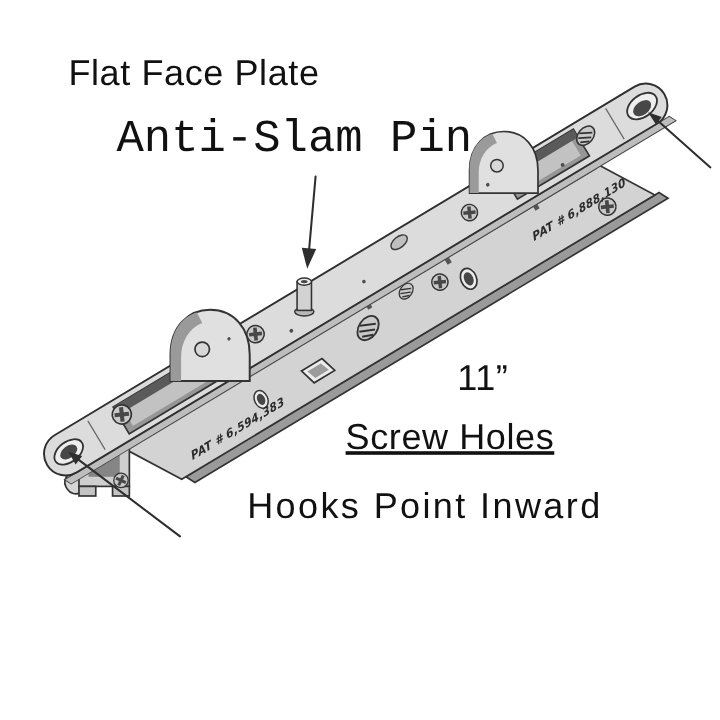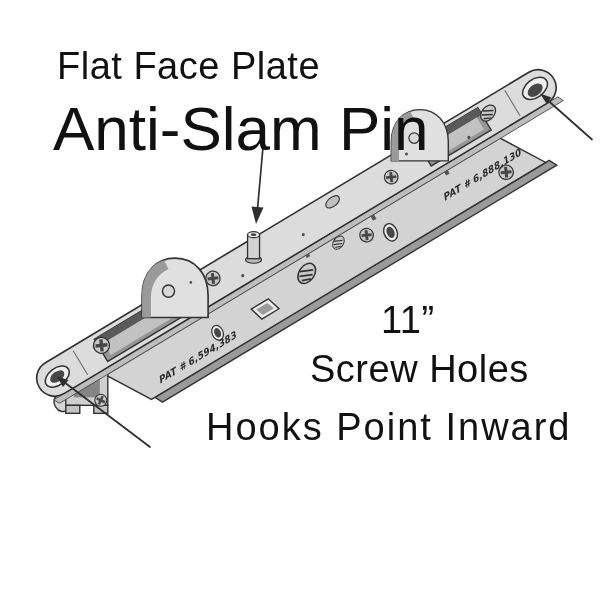--- a/index.html
+++ b/index.html
@@ -4,26 +4,26 @@
 <style>
   :root{
     --ink:#111111; --line:#2e2e2e; --plate:#dcdcdc; --web:#d3d3d3;
     --pocket:#969696; --pocket_shadow:#5a5a5a; --hole_dark:#474747;
     --shadow:#9a9a9a; --screw:#c9c9c9; --hook:#e0e0e0; --bg:#ffffff;
   }
   html,body{margin:0;padding:0;}
   .stage{position:relative;width:600px;height:600px;background:var(--bg);overflow:hidden;}
   .stage svg{position:absolute;left:0;top:0;}
   .label{position:absolute;color:var(--ink);white-space:nowrap;line-height:1;}
-  .sans{font-family:"Liberation Sans",sans-serif;font-size:38px;letter-spacing:.5px;}
-  .serif{font-family:Liberation Sans, sans-serif;font-size:62px;}
+  .sans{font-family:"Liberation Sans",sans-serif;font-size:30px;letter-spacing:.5px;}
+  .serif{font-family:Liberation Mono, monospace;font-size:38px;margin-left:44px;}
   #lbl-flat{left:57px;top:47px;}
   #lbl-anti{left:53px;top:98px;}
   #lbl-len{left:381px;top:301px;text-align:right;}
-  #lbl-screw{left:310px;top:350px;}
+  #lbl-screw{left:288px;top:350px;text-decoration:underline;}
   #lbl-hooks{left:206px;top:408px;letter-spacing:2px;text-align:center;}
   .ln{stroke:var(--line);stroke-width:1.7;fill:none;stroke-linecap:round;}
   .hd{fill:var(--line);stroke:none;}
   .o{stroke:#333;stroke-width:1.4;}
   .f-plate{fill:var(--plate);} .f-web{fill:var(--web);} .f-pocket{fill:var(--pocket);}
   .f-psh{fill:var(--pocket_shadow);} .f-dark{fill:var(--hole_dark);}
   .f-shadow{fill:var(--shadow);} .f-screw{fill:var(--screw);} .f-hook{fill:var(--hook);}
   .engraving{font:italic bold 9.5px "DejaVu Sans",sans-serif;fill:#2b2b2b;letter-spacing:.3px;}
 </style>
 </head>

